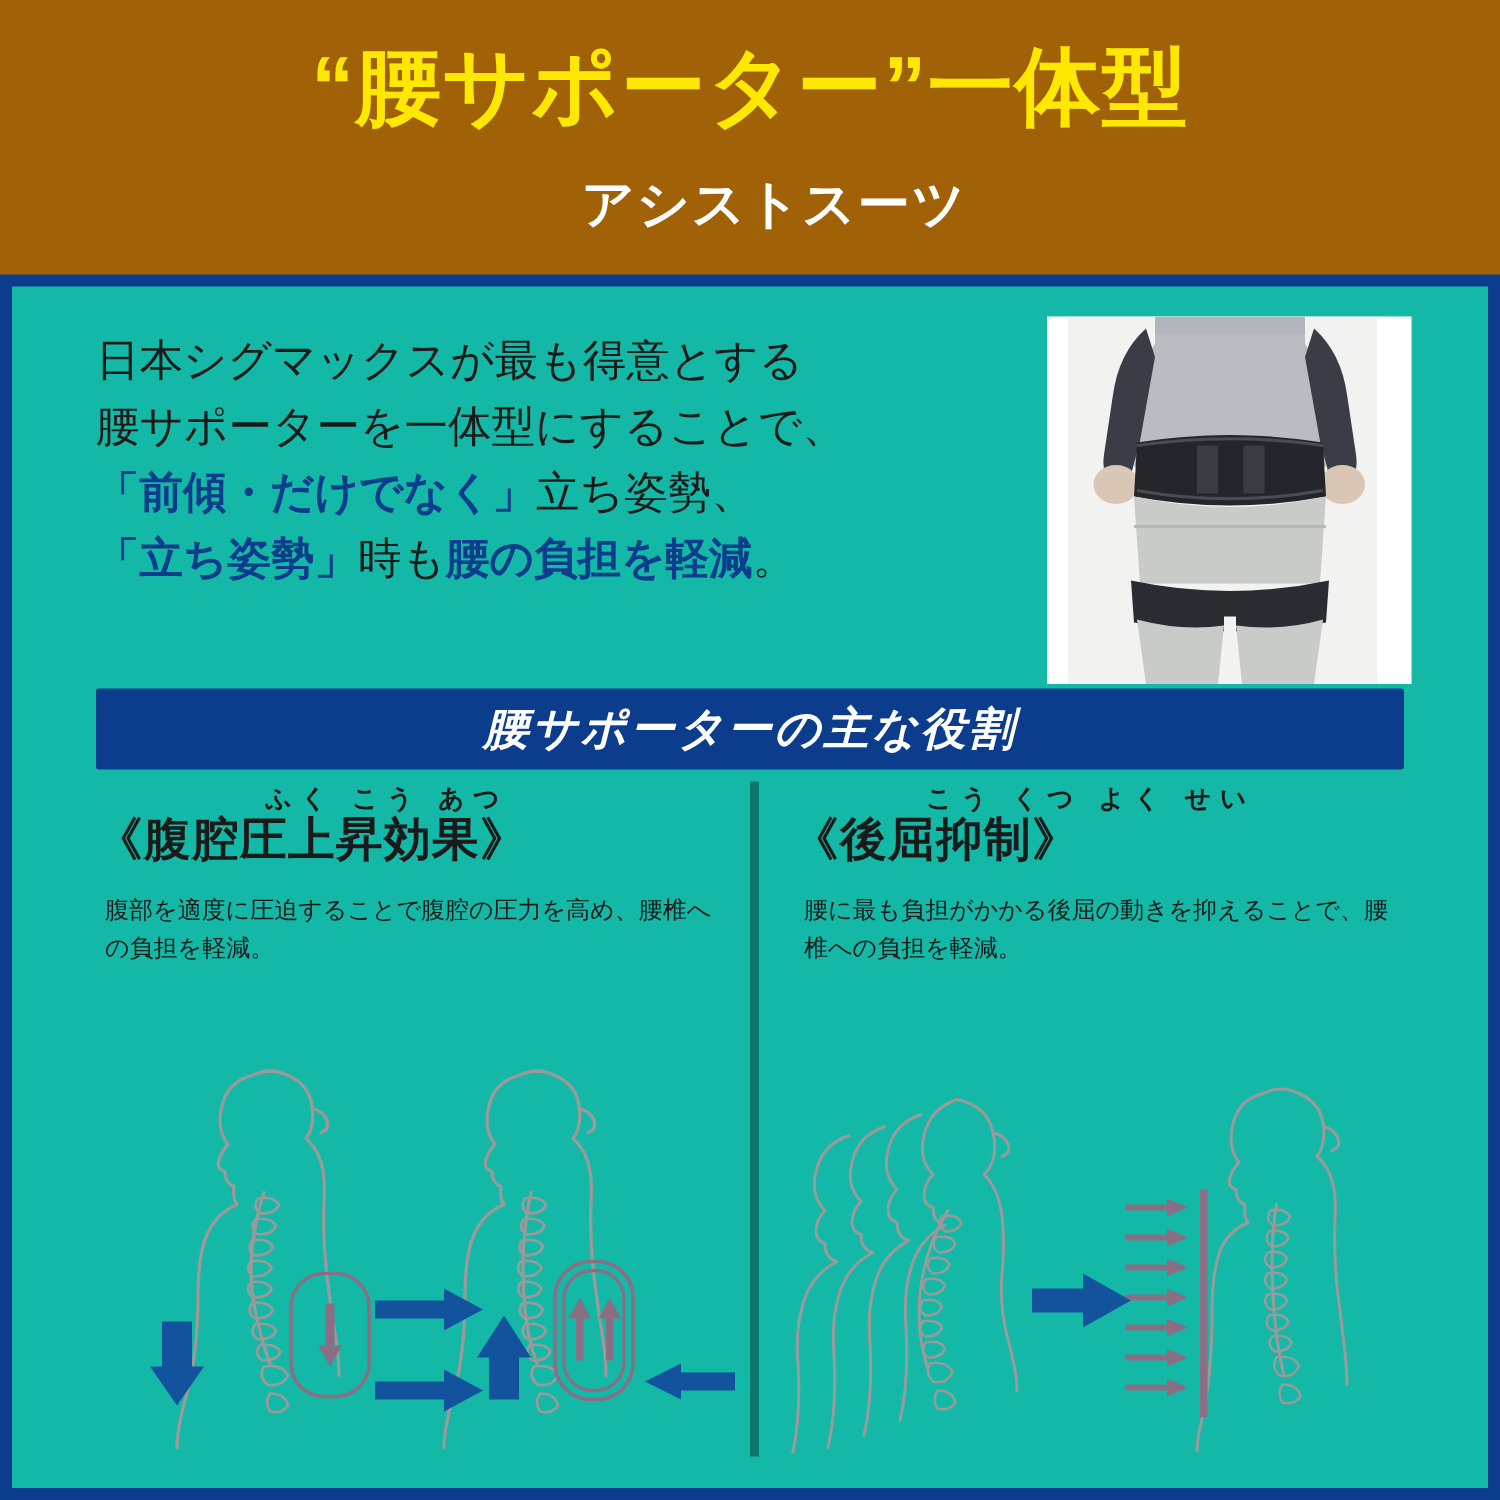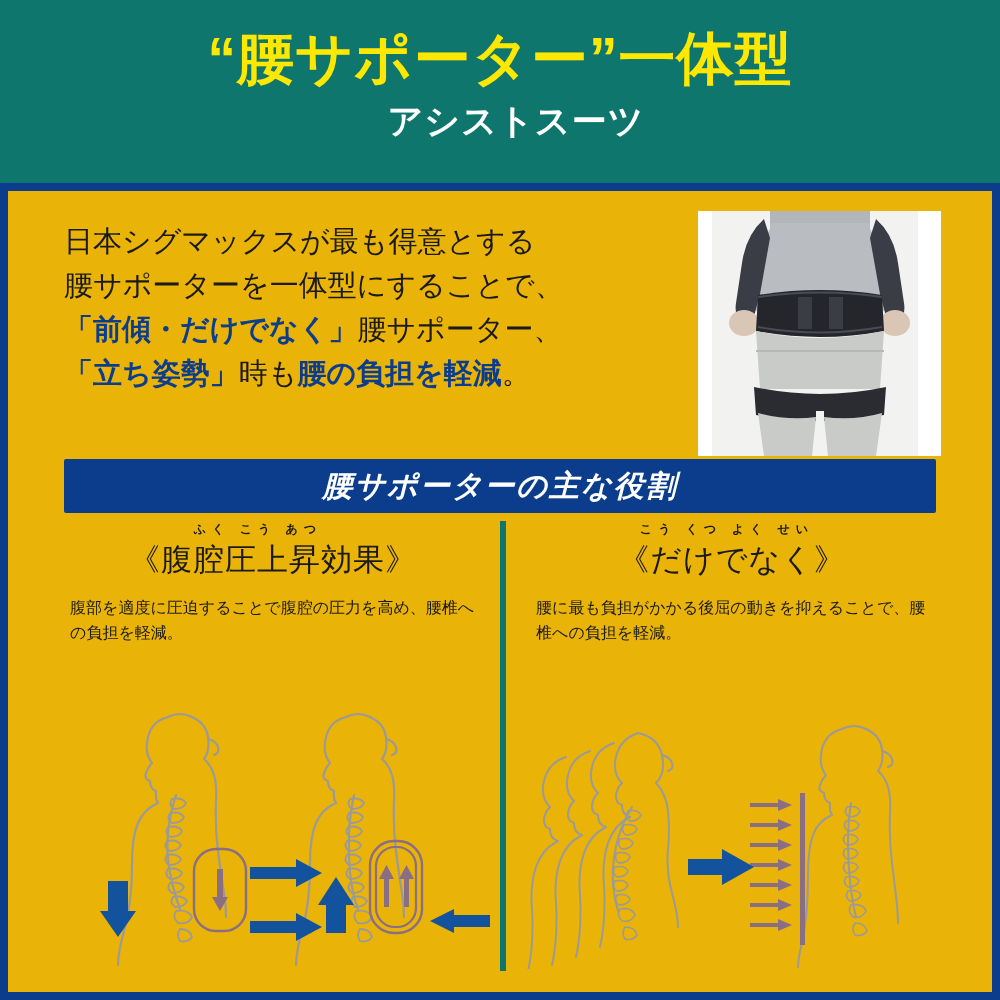--- a/index.html
+++ b/index.html
@@ -20,52 +20,52 @@
     background: #0b3d8c;
     box-sizing: border-box;
   }
 
   
   .header {
     position: absolute;
     left: 0; top: 0;
     width: 1000px;
     height: 183px;
-    background: #0f766e;
+    background: #a16207;
     text-align: center;
   }
   .header-title {
     margin: 0;
     padding-top: 26px;
     font-size: 57px;
     line-height: 1.15;
     font-weight: bold;
     color: #ffe800;
     letter-spacing: 1px;
     white-space: nowrap;
   }
   .header-sub {
-    margin: 0;
+    margin: 16px;
     padding-top: 8px;
     font-size: 35px;
     line-height: 1.2;
     font-weight: bold;
     color: #ffffff;
     letter-spacing: 1px;
     padding-left: 32px;
   }
 
   
   .body-panel {
     position: absolute;
     left: 8px;
     top: 191px;
     width: 984px;
     height: 801px;
-    background: #eab308;
+    background: #14b8a6;
     box-sizing: border-box;
   }
 
   
   .intro {
     position: absolute;
     left: 56px;
     top: 28px;
     width: 620px;
   }
@@ -127,32 +127,32 @@
     width: 436px;
     position: relative;
     box-sizing: border-box;
   }
   .col-left { padding-right: 18px; }
   .col-right { padding-left: 22px; border-left: 6px solid #0f766e; }
 
   .ruby-row {
     text-align: center;
     height: 16px;
-    font-size: 12px;
+    font-size: 17px;
     color: #1a1a1a;
     letter-spacing: 6px;
     font-weight: bold;
   }
   .ruby-row.left-ruby { padding-right: 30px; }
   .ruby-row.right-ruby { padding-right: 10px; }
 
   .col-title {
-    text-align: center;
+    text-align: left;
     font-size: 31px;
-    font-weight: normal;
+    font-weight: bold;
     color: #1a1a1a;
     letter-spacing: 1px;
     margin-top: 2px;
   }
   .col-desc {
     margin-top: 14px;
     font-size: 16px;
     line-height: 1.58;
     color: #1a1a1a;
     letter-spacing: 0px;
@@ -177,21 +177,21 @@
   <div class="header">
     <h1 class="header-title">“腰サポーター”一体型</h1>
     <p class="header-sub">アシストスーツ</p>
   </div>
 
   <div class="body-panel">
 
     <div class="intro">
       <p>日本シグマックスが最も得意とする</p>
       <p>腰サポーターを一体型にすることで、</p>
-      <p><span class="blue-text">「前傾・だけでなく」</span><span class="dark-text">腰サポーター、</span></p>
+      <p><span class="blue-text">「前傾・だけでなく」</span><span class="dark-text">立ち姿勢、</span></p>
       <p><span class="blue-text">「立ち姿勢」</span><span class="dark-text">時も</span><span class="blue-text">腰の負担を軽減</span><span class="dark-text">。</span></p>
     </div>
 
     <div class="photo">
       <svg width="243" height="245" viewBox="0 0 243 245">
         <rect x="0" y="0" width="243" height="245" fill="#ffffff"></rect>
 
         <rect x="14" y="0" width="206" height="245" fill="#f2f2f1"></rect>
 
         <path d="M72 0 h100 v18 q8 12 10 40 l4 42 h-128 l4 -44 q2 -26 10 -38 z" fill="#b9bcc0"></path>
@@ -312,21 +312,21 @@
             <g fill="#13539e">
               <rect x="386" y="216" width="40" height="12"></rect>
               <polygon points="390,210 390,234 366,222"></polygon>
             </g>
           </svg>
         </div>
       </div>
 
       <div class="col col-right">
         <div class="ruby-row right-ruby">こう くつ よく せい</div>
-        <div class="col-title">《だけでなく》</div>
+        <div class="col-title">《後屈抑制》</div>
         <div class="col-desc">腰に最も負担がかかる後屈の動きを抑えることで、腰椎への負担を軽減。</div>
 
         <div class="figure">
           <svg width="436" height="270" viewBox="0 0 436 270">
             <g fill="none" stroke="#9a9a9a" stroke-width="2" stroke-linejoin="round" stroke-linecap="round">
 
               <path d="M60 58 q-18 6 -22 24 q-4 16 6 26 q-6 6 -6 14 q0 6 6 8 q0 10 8 12 q-16 8 -22 26 q-6 18 -4 42 q2 36 -4 62"></path>
               <path d="M84 52 q-18 6 -22 24 q-4 16 6 26 q-6 6 -6 14 q0 6 6 8 q0 10 8 12 q-16 8 -22 26 q-6 18 -4 42 q2 36 -4 62"></path>
               <path d="M108 44 q-18 6 -22 24 q-4 16 6 26 q-6 6 -6 14 q0 6 6 8 q0 10 8 12 q-16 8 -22 26 q-6 18 -4 42 q2 36 -4 62"></path>
 

